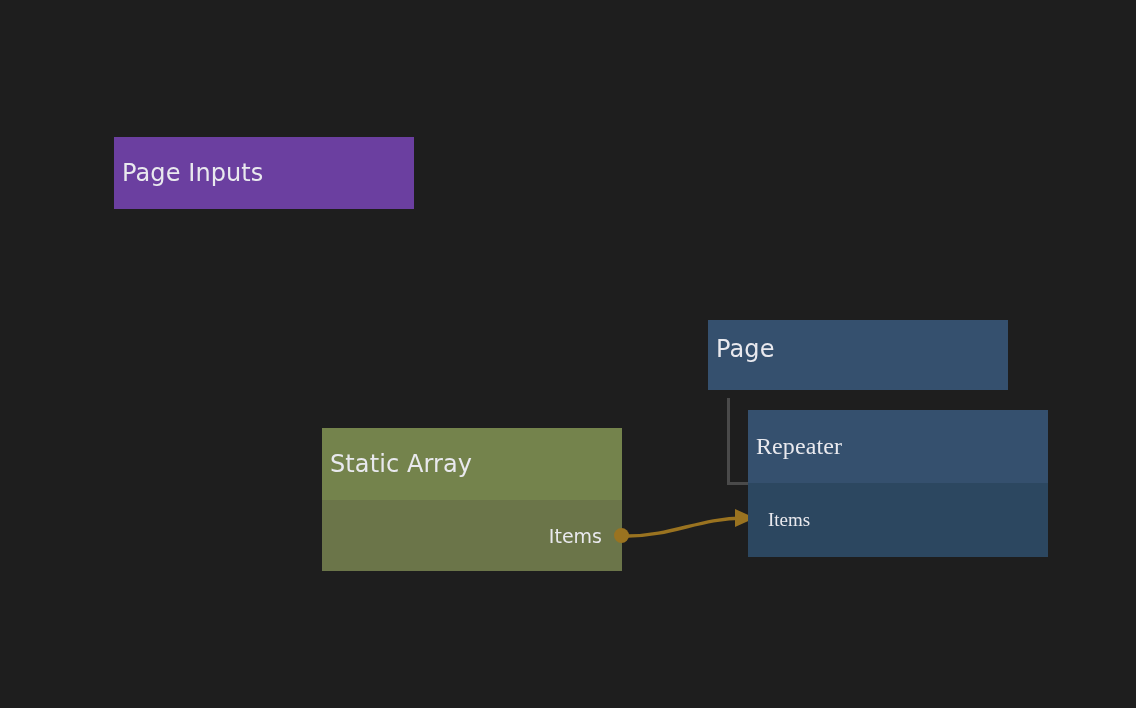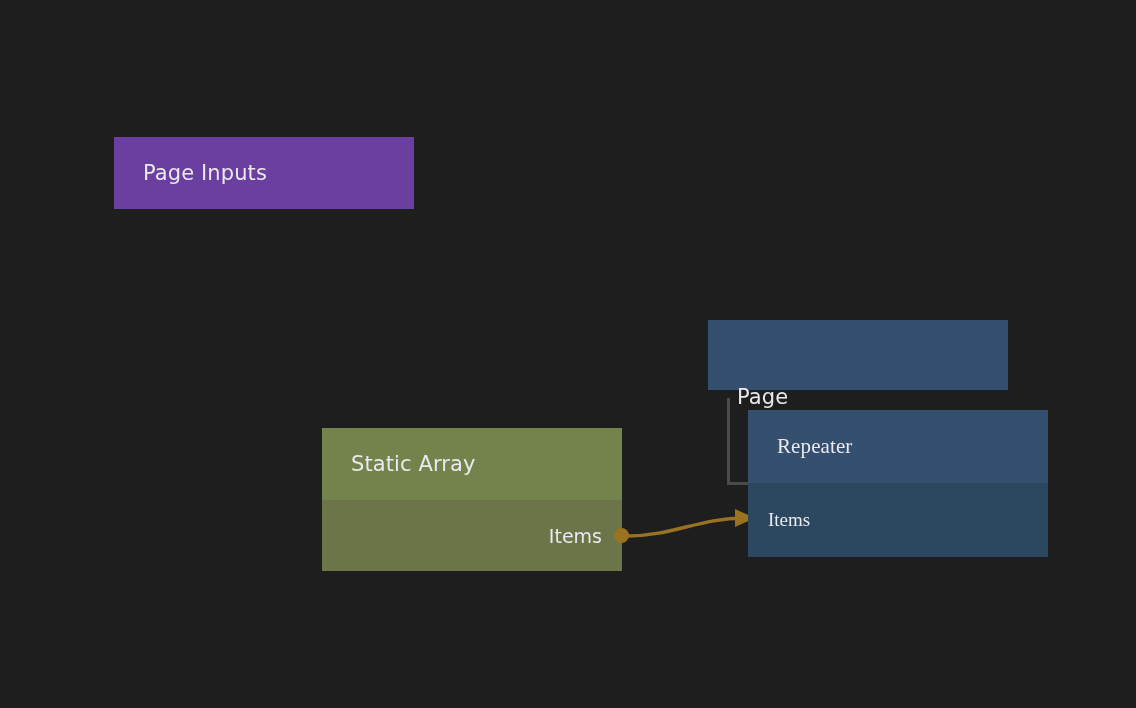--- a/index.html
+++ b/index.html
@@ -31,23 +31,23 @@
   }
   .node {
     position: absolute;
     box-sizing: border-box;
     overflow: visible;
   }
   .node-header {
     box-sizing: border-box;
     display: flex;
     align-items: center;
-    padding: 0 29px;
+    padding: 0 8px;
     color: #e9e9ee;
-    font-size: 21px;
+    font-size: 24px;
     font-weight: 400;
     letter-spacing: 0.1px;
     white-space: nowrap;
   }
   .node-body {
     box-sizing: border-box;
     position: relative;
   }
   .port-row {
     box-sizing: border-box;
@@ -92,21 +92,20 @@
   
   #node-page {
     left: 708px;
     top: 320px;
     width: 300px;
     height: 70px;
     background: #35506e;
   }
   #node-page .node-header {
     height: 58px;
-    margin-top: 48px;
   }
 
   
   #node-repeater {
     left: 748px;
     top: 410px;
     width: 300px;
     height: 147px;
     background: #2c4760;
     font-family: Liberation Serif, serif;

